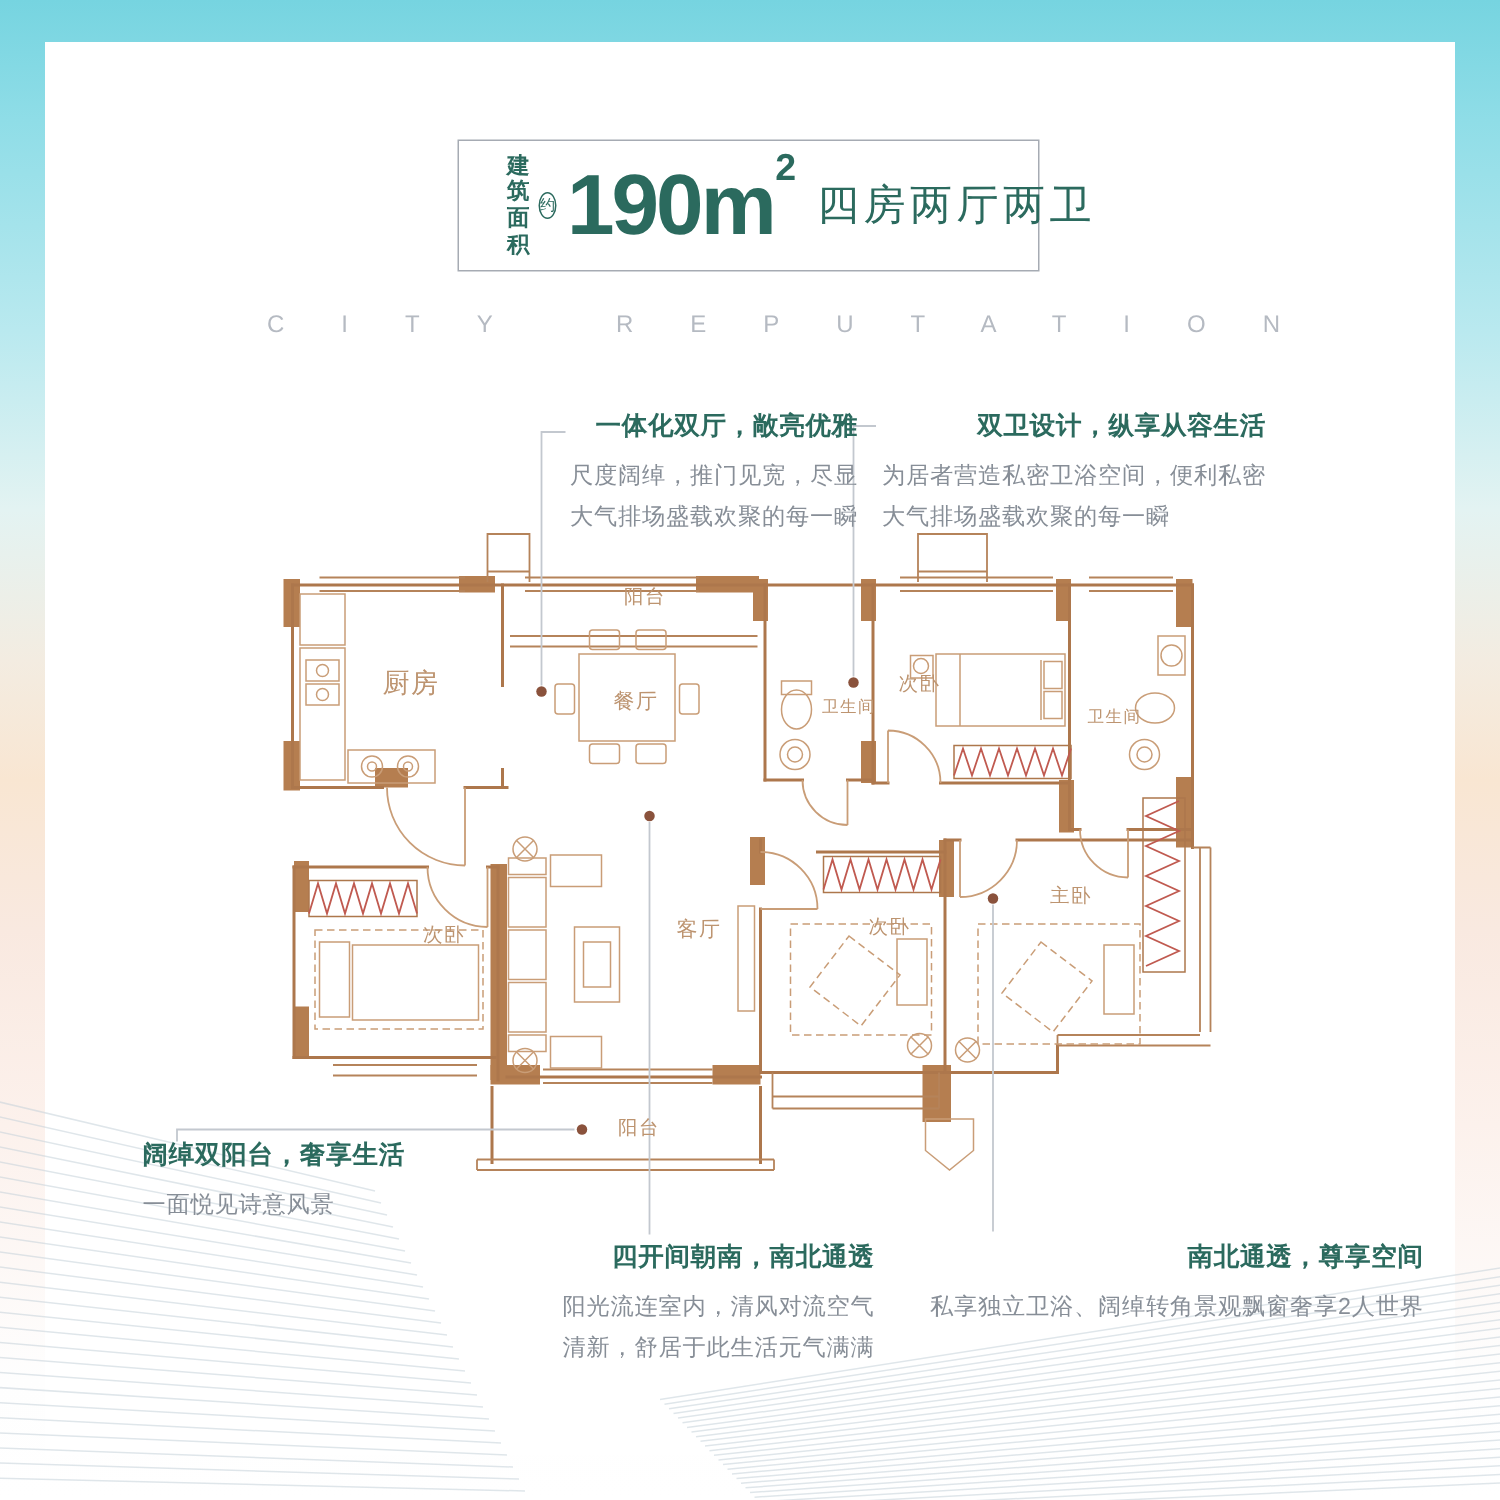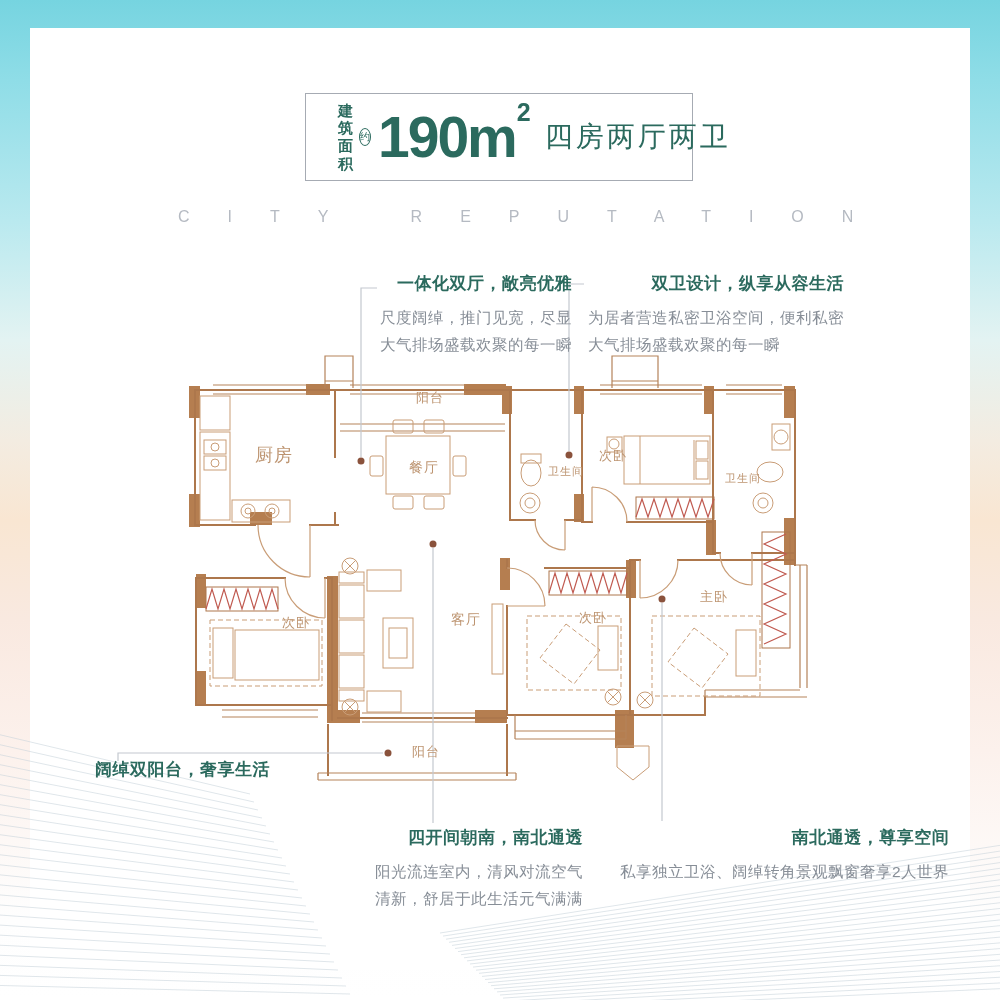--- a/index.html
+++ b/index.html
@@ -286,20 +286,21 @@
       <p>尺度阔绰，推门见宽，尽显</p>
       <p>大气排场盛载欢聚的每一瞬</p>
     </div>
     <div class="callout callout-tr">
       <h3>双卫设计，纵享从容生活</h3>
       <p>为居者营造私密卫浴空间，便利私密</p>
       <p>大气排场盛载欢聚的每一瞬</p>
     </div>
     <div class="callout callout-bl">
       <h3>阔绰双阳台，奢享生活</h3>
+      <p>一面悦见诗意风景</p>
     </div>
     <div class="callout callout-bm">
       <h3>四开间朝南，南北通透</h3>
       <p>阳光流连室内，清风对流空气</p>
       <p>清新，舒居于此生活元气满满</p>
     </div>
     <div class="callout callout-br">
       <h3>南北通透，尊享空间</h3>
       <p>私享独立卫浴、阔绰转角景观飘窗奢享2人世界</p>
     </div>

